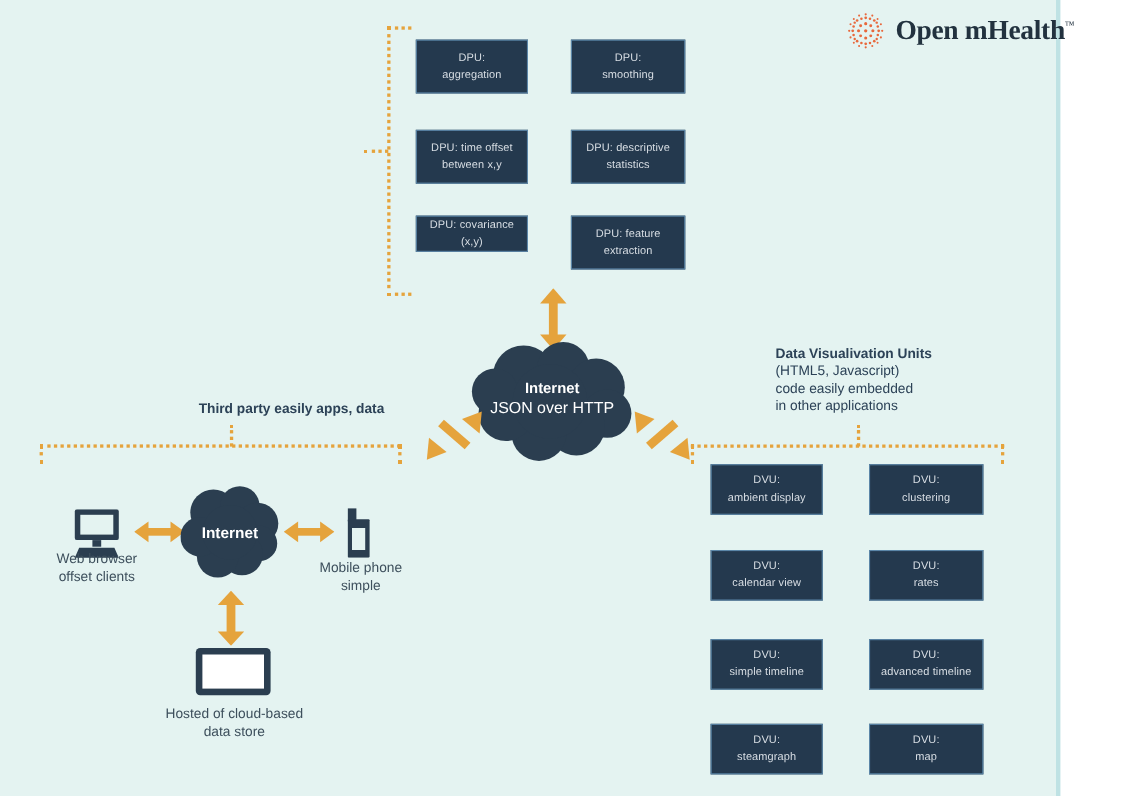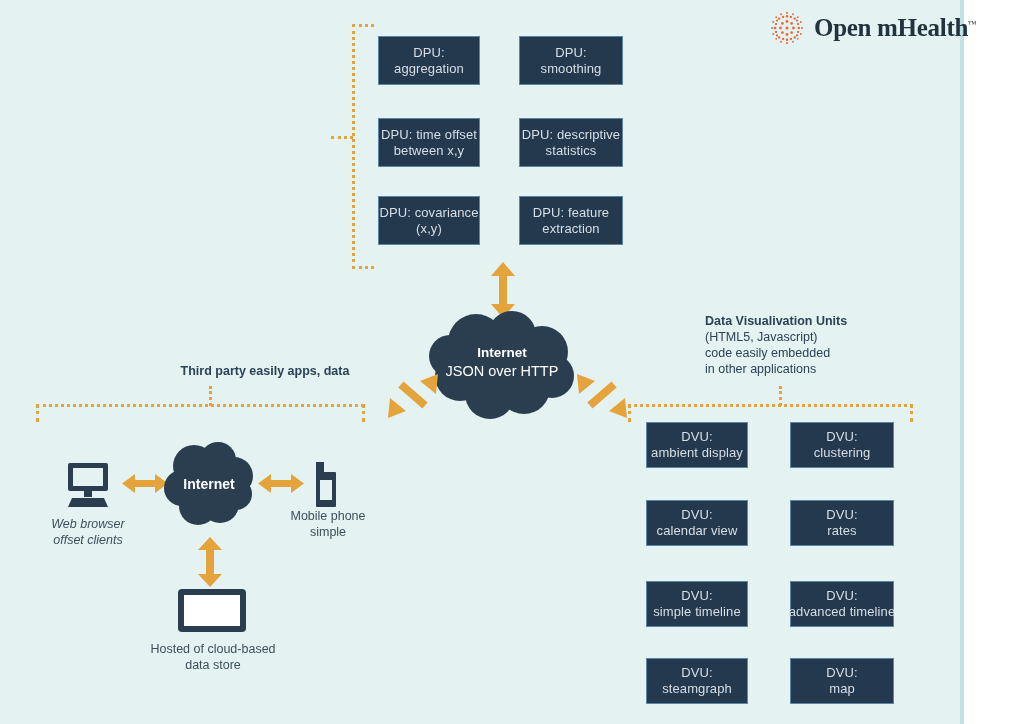--- a/index.html
+++ b/index.html
@@ -33,21 +33,21 @@
     background: #bfe2e4;
   }
 
   
   .unit-box {
     position: absolute;
     background: #24394e;
     border: 1px solid #5b86a8;
     box-sizing: border-box;
     color: #d8dee4;
-    font-size: 13px;
+    font-size: 10px;
     line-height: 16px;
     text-align: center;
     display: flex;
     flex-direction: column;
     align-items: center;
     justify-content: center;
     letter-spacing: .1px;
   }
   .unit-box .l1, .unit-box .l2 { display: block; white-space: nowrap; }
 
@@ -196,21 +196,21 @@
     <span class="l2">smoothing</span>
   </div>
   <div class="unit-box" style="left:378px; top:118px; width:102px; height:49px;">
     <span class="l1">DPU: time offset</span>
     <span class="l2">between x,y</span>
   </div>
   <div class="unit-box" style="left:519px; top:118px; width:104px; height:49px;">
     <span class="l1">DPU: descriptive</span>
     <span class="l2">statistics</span>
   </div>
-  <div class="unit-box" style="left:378px; top:196px; width:102px; height:49px;">
+  <div class="unit-box" style="left:378px; top:196px; width:102px; height:33px;">
     <span class="l1">DPU: covariance</span>
     <span class="l2">(x,y)</span>
   </div>
   <div class="unit-box" style="left:519px; top:196px; width:104px; height:49px;">
     <span class="l1">DPU: feature</span>
     <span class="l2">extraction</span>
   </div>
 
   <div class="arrow" style="left:490px; top:262px;">
     <svg width="26" height="56" viewBox="0 0 26 56">
@@ -319,21 +319,21 @@
   <div class="device" style="left:62px; top:463px;">
     <svg width="52" height="45" viewBox="0 0 52 45">
       <g fill="#2b3e50">
         <rect x="6" y="0" width="40" height="28" rx="2"></rect>
         <rect x="22" y="28" width="8" height="6"></rect>
         <path d="M6 44 L10 35 L42 35 L46 44 Z"></path>
       </g>
       <rect x="11" y="5" width="30" height="18" fill="#e4f3f1"></rect>
     </svg>
   </div>
-  <div class="device-caption" style="left:22px; top:516px; width:132px;font-style:italic;">
+  <div class="device-caption" style="left:22px; top:500px; width:132px;">
     <span>Web browser</span>
     <span>offset clients</span>
   </div>
 
   <div class="arrow" style="left:122px; top:472px;">
     <svg width="46" height="24" viewBox="0 0 46 24">
       <g fill="#e5a33c">
         <rect x="10" y="8" width="26" height="7"></rect>
         <path d="M0 11.5 L13 2 L13 21 Z"></path>
         <path d="M46 11.5 L33 2 L33 21 Z"></path>

